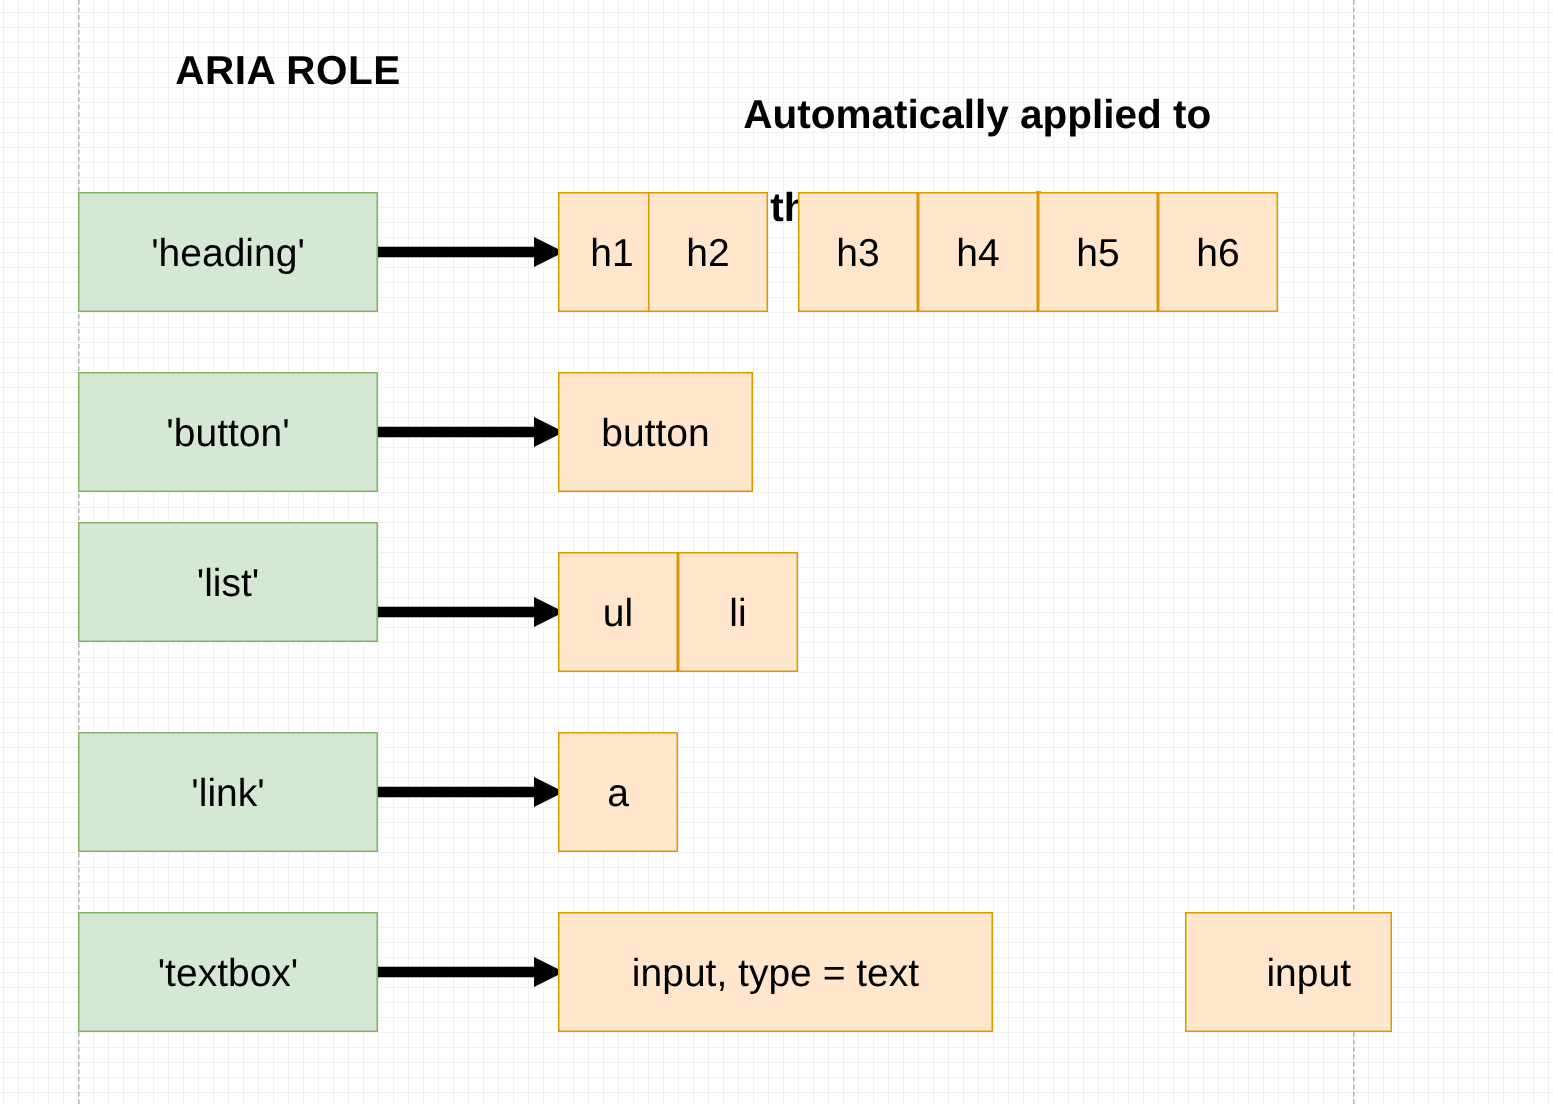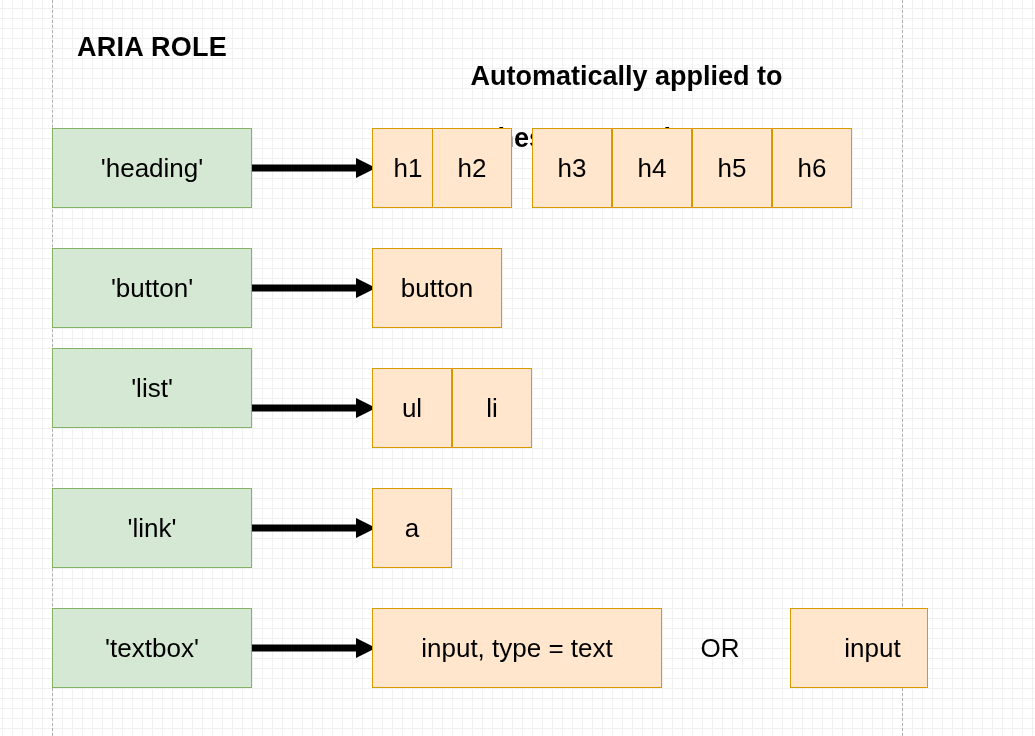--- a/index.html
+++ b/index.html
@@ -49,27 +49,29 @@
     text-align: center;
     line-height: 1.15;
   }
 
   #aria-role-title {
     left: 52px;
     top: 32px;
     width: 200px;
     font-size: 27px;
     letter-spacing: 0.3px;
+    padding-left: 40px;
   }
 
   #applied-title {
     left: 372px;
     top: 30px;
     width: 480px;
     font-size: 27px;
+    padding-left: 25px;
   }
 
   .role-box {
     position: absolute;
     left: 52px;
     width: 200px;
     height: 80px;
     background-color: #d5e8d4;
     border: 1px solid #82b366;
     box-sizing: border-box;
@@ -169,17 +171,16 @@
 
   <div class="role-box" style="top:608px;">'textbox'</div>
 
   <svg class="arrow" style="left:252px; top:635px; width:124px; height:26px;" viewBox="0 0 124 26">
     <line x1="0" y1="13" x2="106" y2="13" stroke="#000000" stroke-width="7"></line>
     <polygon points="104,3 124,13 104,23" fill="#000000"></polygon>
   </svg>
 
   <div class="el-box" style="left:372px; top:608px; width:290px;">input, type = text</div>
 
-  <div class="or-label" style="left:690px; top:608px; width:60px;">OR</div>
 
   <div class="el-box" style="left:790px; top:608px; width:138px;padding-left:27px;">input</div>
 
 </div>
 
 </body></html>

